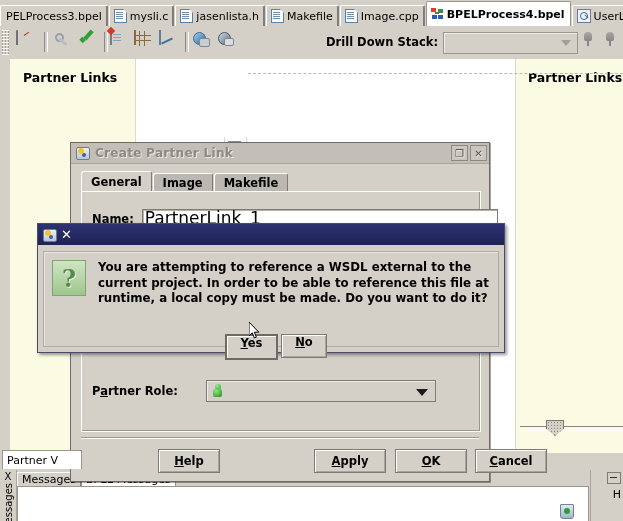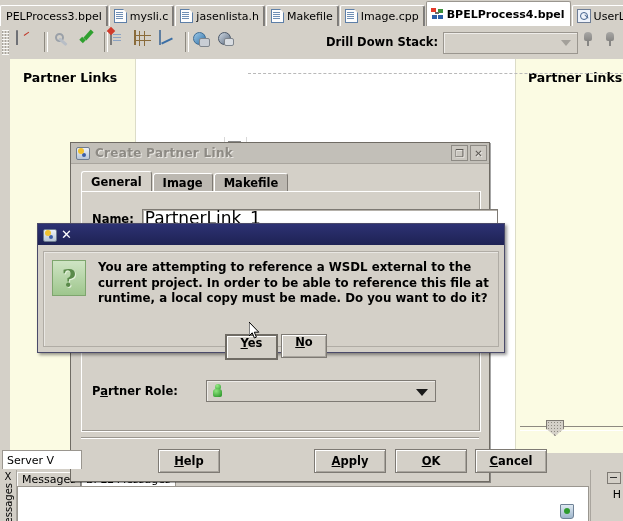--- a/index.html
+++ b/index.html
@@ -567,21 +567,21 @@
     <div class="pl-dot"></div>
     <div class="pl-dot-line"></div>
   </div>
 
   <div class="splitter-row">
     <div class="split-line"></div>
     <div class="split-knob"></div>
   </div>
 
   <div class="diagram-tab">
-    <span>Server V</span>
+    <span>Partner V</span>
   </div>
 
   <div class="msgpanel">
     <div class="msg-side">
       <div class="msg-x">X</div>
       <div class="msg-vert">Messages</div>
     </div>
     <div class="msg-tabs">
       <div class="msg-tab">
         <span>Messages</span>

